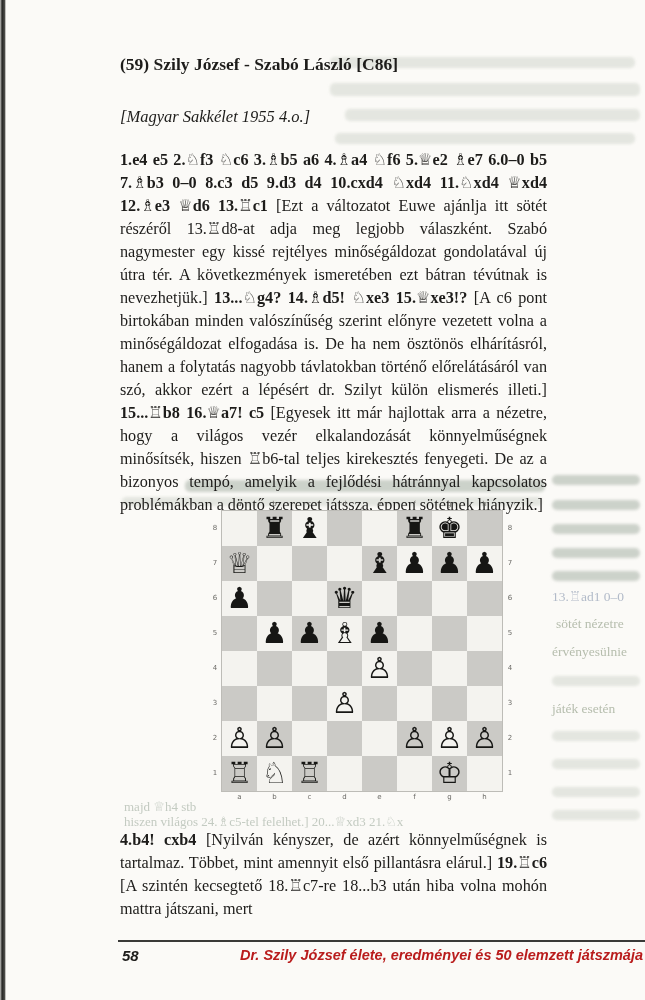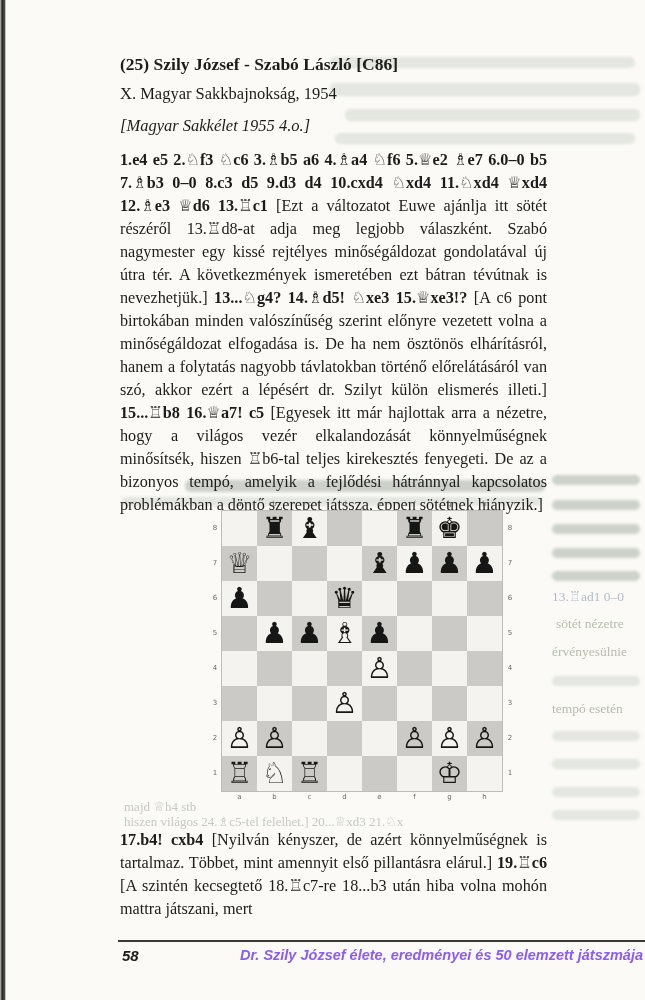--- a/index.html
+++ b/index.html
@@ -2,21 +2,21 @@
 <html lang="hu"><head>
 <meta charset="utf-8">
 <style>
   html,body{margin:0;padding:0;background:#e8e8e6;}
   .page{position:relative;width:645px;height:1000px;background:#fbfaf7;overflow:hidden;
         font-family:"Liberation Serif","DejaVu Serif",serif;color:#1d1c1a;}
   .spine{position:absolute;left:0;top:0;width:6px;height:1000px;
          background:linear-gradient(90deg,#c9c9c5 0%,#262624 35%,#4a4a46 75%,#fbfaf7 100%);}
   .title{position:absolute;left:120px;top:42px;font-size:17.5px;font-weight:bold;white-space:nowrap;}
   .event{position:absolute;left:120px;top:84px;font-size:16.5px;white-space:nowrap;}
-  .source{position:absolute;left:120px;top:116px;font-size:16.5px;font-style:italic;white-space:nowrap;}
+  .source{position:absolute;left:120px;top:107px;font-size:16.5px;font-style:italic;white-space:nowrap;}
   .para{position:absolute;left:120px;width:427px;text-align:justify;
         font-size:16.2px;line-height:23px;margin:0;
         font-family:"Liberation Serif","DejaVu Sans",serif;}
   #para1{top:149px;}
   #para2{top:829px;}
   .mv{font-weight:bold;}
   
   .board{position:absolute;left:222px;top:511px;width:280px;height:280px;
          display:grid;grid-template-columns:repeat(8,35px);grid-template-rows:repeat(8,35px);
          outline:1px solid #bdbcb7;}
@@ -25,21 +25,21 @@
   .sq.dark{background:#cbcac6;}
   .piece{font-family:"DejaVu Sans",sans-serif;font-size:29px;line-height:35px;color:#161614;}
   .coord{position:absolute;font-family:"DejaVu Sans",sans-serif;font-size:7px;color:#6b6a66;}
   .coord.file{width:35px;text-align:center;}
   .coord.rank{width:10px;text-align:center;}
   
   .footrule{position:absolute;left:118px;top:940px;width:527px;height:2px;background:#3a3a38;}
   .pagenum{position:absolute;left:122px;top:947px;font-family:"Liberation Sans","DejaVu Sans",sans-serif;
            font-style:italic;font-weight:600;font-size:15px;}
   .foottitle{position:absolute;right:2px;top:947px;font-family:"Liberation Sans","DejaVu Sans",sans-serif;
-             font-style:italic;font-weight:bold;font-size:14.5px;white-space:nowrap;color:#8b5cf6;}
+             font-style:italic;font-weight:bold;font-size:14.5px;white-space:nowrap;color:#b91c1c;}
   
   .stripe{position:absolute;background:rgba(163,173,158,0.26);border-radius:5px;filter:blur(1.4px);}
   .stripe.bold{background:rgba(130,145,128,0.38);}
   .gf{position:absolute;font-size:13.5px;color:rgba(138,152,128,0.62);filter:blur(0.4px);
       font-family:"Liberation Serif","DejaVu Sans",serif;white-space:nowrap;}
   .gf0{left:552px;top:588px;color:rgba(130,145,170,0.6);}
   .gf1{left:556px;top:616px;}
   .gf2{left:552px;top:644px;}
   .gf3{left:552px;top:701px;}
   .gf4{left:124px;top:799px;font-size:13px;color:rgba(140,155,140,0.5);}
@@ -64,27 +64,26 @@
     <div class="stripe bold" style="left:552px;top:548px;width:88px;height:10px;"></div>
     <div class="stripe bold" style="left:552px;top:571px;width:88px;height:10px;"></div>
     <div class="stripe" style="left:552px;top:676px;width:88px;height:10px;"></div>
     <div class="stripe" style="left:552px;top:731px;width:88px;height:10px;"></div>
     <div class="stripe" style="left:552px;top:759px;width:88px;height:10px;"></div>
     <div class="stripe" style="left:552px;top:787px;width:88px;height:10px;"></div>
     <div class="stripe" style="left:552px;top:810px;width:88px;height:10px;"></div>
     <div class="gf gf0">13.♖ad1 0–0</div>
     <div class="gf gf1">sötét nézetre</div>
     <div class="gf gf2">érvényesülnie</div>
-    <div class="gf gf3">tempó esetén</div>
+    <div class="gf gf3">játék esetén</div>
     <div class="gf gf4">majd ♕h4 stb</div>
     <div class="gf gf5">hiszen világos 24.♗c5-tel felelhet.] 20...♕xd3 21.♘x</div>
   </div>
 
-  <h1 class="title">(25) Szily József - Szabó László [C86]</h1>
-  <div class="event">X. Magyar Sakkbajnokság, 1954</div>
+  <h1 class="title">(59) Szily József - Szabó László [C86]</h1>
   <div class="source">[Magyar Sakkélet 1955 4.o.]</div>
 
   <p class="para" id="para1"><span class="mv">1.e4 e5 2.♘f3 ♘c6 3.♗b5 a6 4.♗a4 ♘f6 5.♕e2 ♗e7 6.0–0 b5 7.♗b3 0–0 8.c3 d5 9.d3 d4 10.cxd4 ♘xd4 11.♘xd4 ♕xd4 12.♗e3 ♕d6 13.♖c1 </span><span class="cm">[Ezt a változatot Euwe ajánlja itt sötét részéről 13.♖d8-at adja meg legjobb válaszként. Szabó nagymester egy kissé rejtélyes minő­ségáldozat gondolatával új útra tér. A következmények ismeretében ezt bátran tévútnak is nevezhetjük.] </span><span class="mv">13...♘g4? 14.♗d5! ♘xe3 15.♕xe3!? </span><span class="cm">[A c6 pont birtokában minden valószínűség szerint előnyre vezetett volna a minőségáldozat elfogadása is. De ha nem ösztönös elhárítás­ról, hanem a folytatás nagyobb távlatokban történő előrelátásáról van szó, akkor ezért a lépésért dr. Szilyt külön elismerés illeti.] </span><span class="mv">15...♖b8 16.♕a7! c5 </span><span class="cm">[Egyesek itt már hajlottak arra a nézetre, hogy a világos vezér elkalandozását könnyelműségnek minősítsék, hiszen ♖b6-tal tel­jes kirekesztés fenyegeti. De az a bizonyos tempó, amelyik a fejlődési hátránnyal kapcsolatos problémákban a döntő szerepet játssza, éppen sötétnek hiányzik.]</span></p>
 
   <div id="diagram">
     <div class="board" id="board" style="background: rgb(244, 243, 239);">
         <div class="sq light" style="background: rgb(244, 243, 239);"></div>
         <div class="sq dark" style="background: rgb(203, 202, 198);">
           <span class="piece">♜</span>
         </div>
@@ -230,18 +229,18 @@
         <div class="coord rank" style="left: 505px; top: 664px;">4</div>
         <div class="coord rank" style="left: 210px; top: 699px;">3</div>
         <div class="coord rank" style="left: 505px; top: 699px;">3</div>
         <div class="coord rank" style="left: 210px; top: 734px;">2</div>
         <div class="coord rank" style="left: 505px; top: 734px;">2</div>
         <div class="coord rank" style="left: 210px; top: 769px;">1</div>
         <div class="coord rank" style="left: 505px; top: 769px;">1</div>
       </div>
   </div>
 
-  <p class="para" id="para2"><span class="mv">17.b4! cxb4 </span><span class="cm">[Nyilván kényszer, de azért könnyelműségnek is tartalmaz. Többet, mint amennyit első pillantásra elárul.] </span><span class="mv">19.♖c6 </span><span class="cm">[A szintén kecseg­tető 18.♖c7-re 18...b3 után hiba volna mohón mattra játszani, mert</span></p>
+  <p class="para" id="para2"><span class="mv">4.b4! cxb4 </span><span class="cm">[Nyilván kényszer, de azért könnyelműségnek is tartalmaz. Többet, mint amennyit első pillantásra elárul.] </span><span class="mv">19.♖c6 </span><span class="cm">[A szintén kecseg­tető 18.♖c7-re 18...b3 után hiba volna mohón mattra játszani, mert</span></p>
 
   <div class="footrule"></div>
   <div class="pagenum">58</div>
   <div class="foottitle">Dr. Szily József élete, eredményei és 50 elemzett játszmája</div>
 </div>
 
 </body></html>

